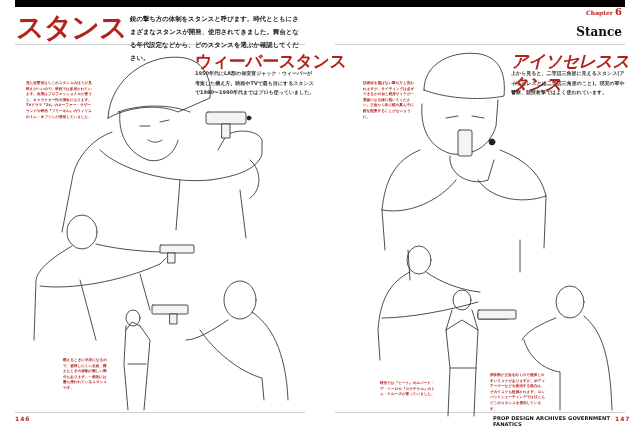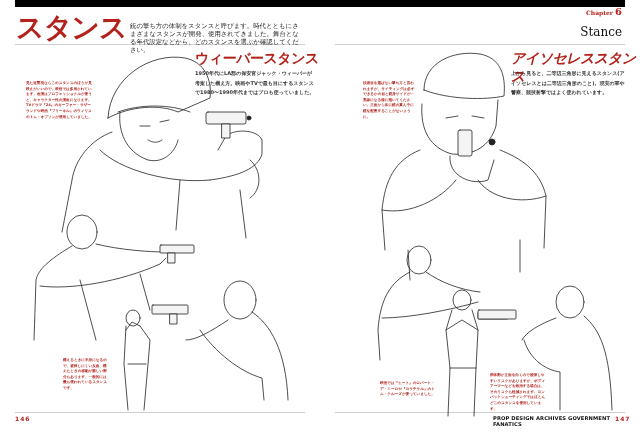--- a/index.html
+++ b/index.html
@@ -7,27 +7,27 @@
     body { position: relative; font-family: "DejaVu Sans", sans-serif; color: #222; }
 
     .topbar { position: absolute; left: 15px; top: 0; width: 610px; height: 7px; background: #000; }
     .divider { position: absolute; height: 1px; background: #cfcfcf; }
     .div-top-left { left: 15px; top: 44px; width: 290px; }
     .div-top-right { left: 335px; top: 44px; width: 290px; }
     .div-bot-left { left: 15px; top: 412px; width: 290px; }
     .div-bot-right { left: 335px; top: 412px; width: 290px; }
 
     .page-title { position: absolute; left: 16px; top: 9px; font-family: "DejaVu Sans", sans-serif; font-weight: bold; font-size: 28px; color: #b3221b; letter-spacing: -1px; }
-    .intro { position: absolute; left: 130px; top: 22px; width: 175px; font-size: 6.4px; line-height: 8px; font-weight: normal; color: #222; }
+    .intro { position: absolute; left: 130px; top: 13px; width: 175px; font-size: 6.4px; line-height: 13px; font-weight: bold; color: #222; }
 
     .chapter { position: absolute; right: 18px; top: 6px; font-family: "DejaVu Serif", serif; font-weight: bold; color: #b3221b; font-size: 6px; }
     .chapter .num { font-size: 10px; margin-left: 2px; }
-    .stance-en { position: absolute; right: 18px; top: 25px; font-family: "DejaVu Serif", serif; font-weight: normal; font-size: 12px; color: #111; }
+    .stance-en { position: absolute; right: 18px; top: 25px; font-family: "DejaVu Serif", serif; font-weight: bold; font-size: 12px; color: #111; }
 
-    .section-title { position: absolute; font-weight: bold; font-size: 14px; color: #b3221b; letter-spacing: -0.5px; }
+    .section-title { position: absolute; font-weight: bold; font-size: 17px; color: #b3221b; letter-spacing: -0.5px; }
     .weaver-title { left: 195px; top: 50px; }
     .iso-title { left: 511px; top: 50px; font-style: italic; }
     .section-body { position: absolute; font-size: 5px; line-height: 9.5px; font-weight: bold; color: #333; }
     .weaver-body { left: 195px; top: 69px; width: 120px; }
     .iso-body { left: 511px; top: 69px; width: 118px; }
 
     .note { position: absolute; font-size: 3.6px; line-height: 5.6px; font-weight: bold; color: #b3221b; }
     .note-1 { left: 26px; top: 81px; width: 68px; }
     .note-2 { left: 363px; top: 81px; width: 52px; }
     .note-3 { left: 63px; top: 358px; width: 45px; }

